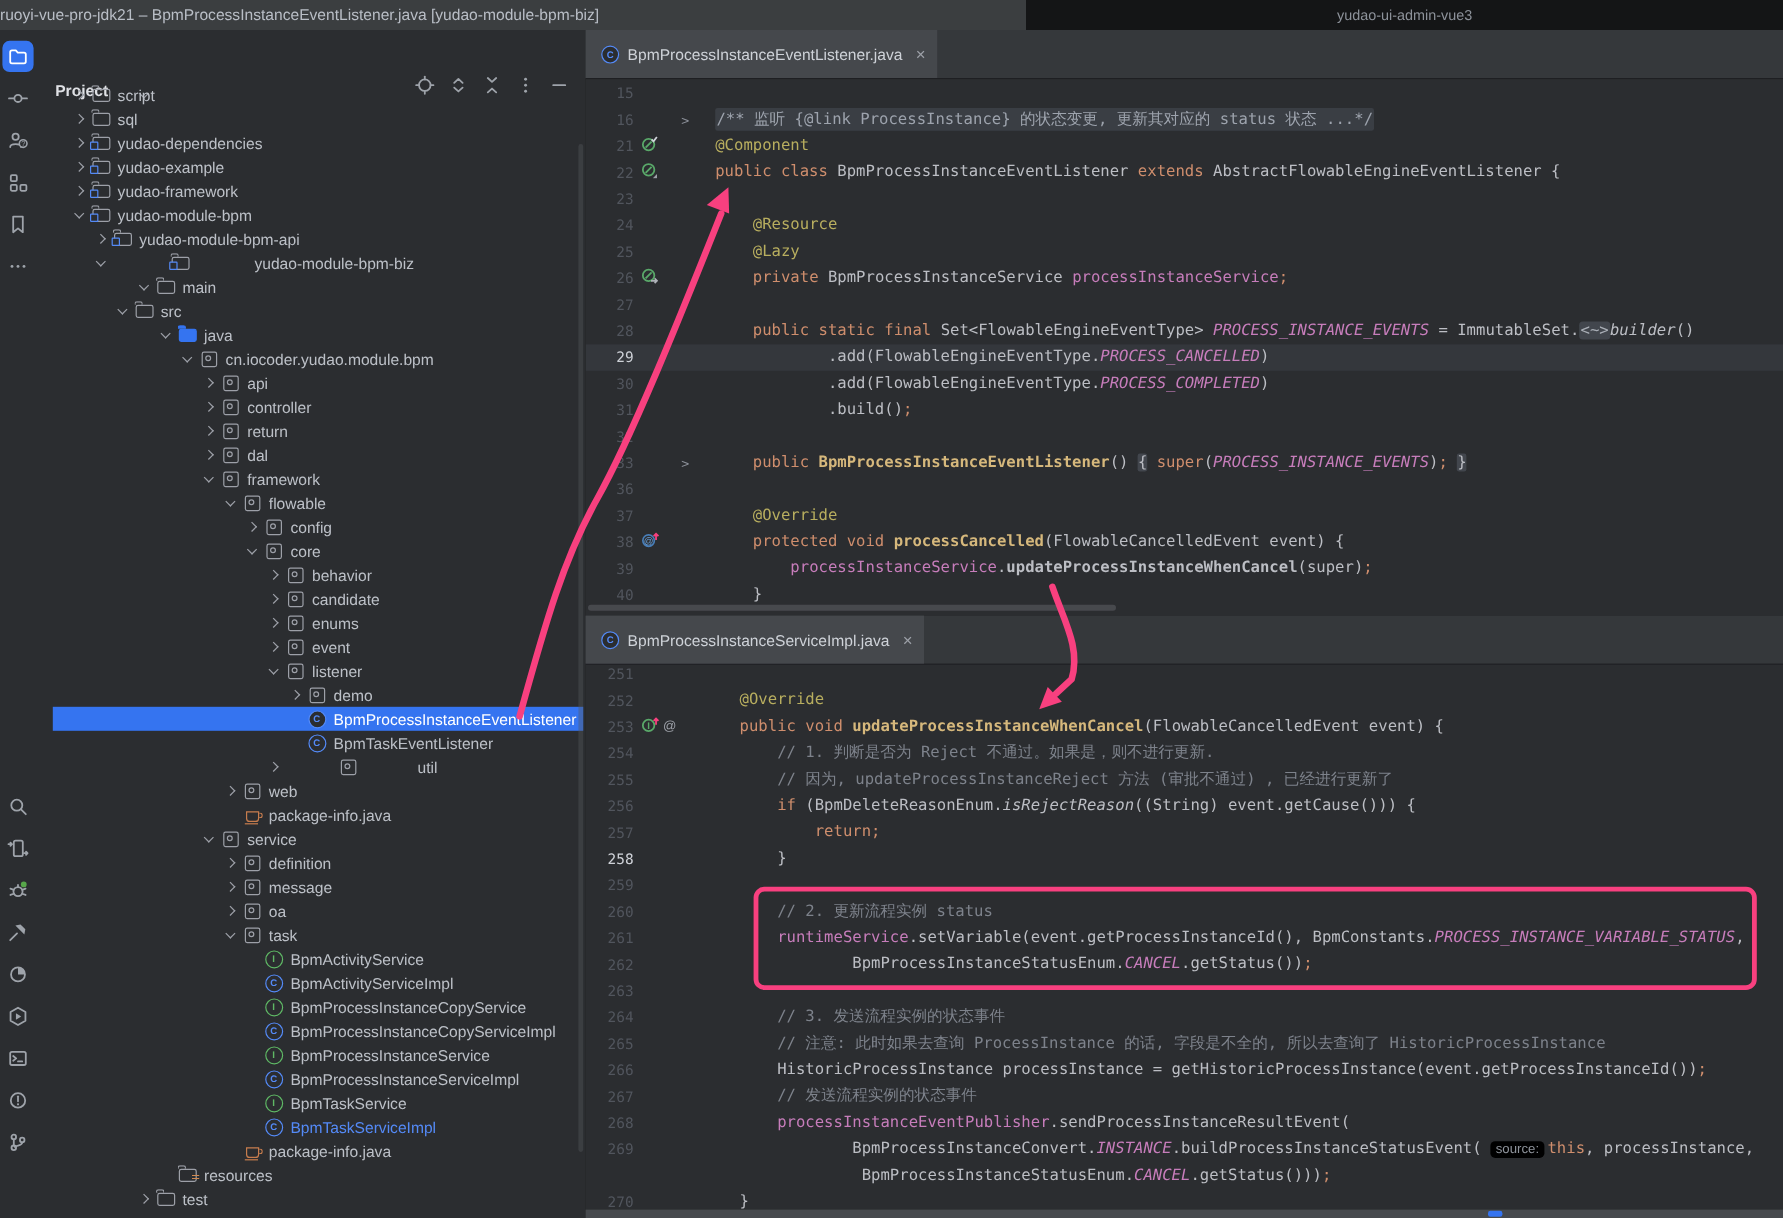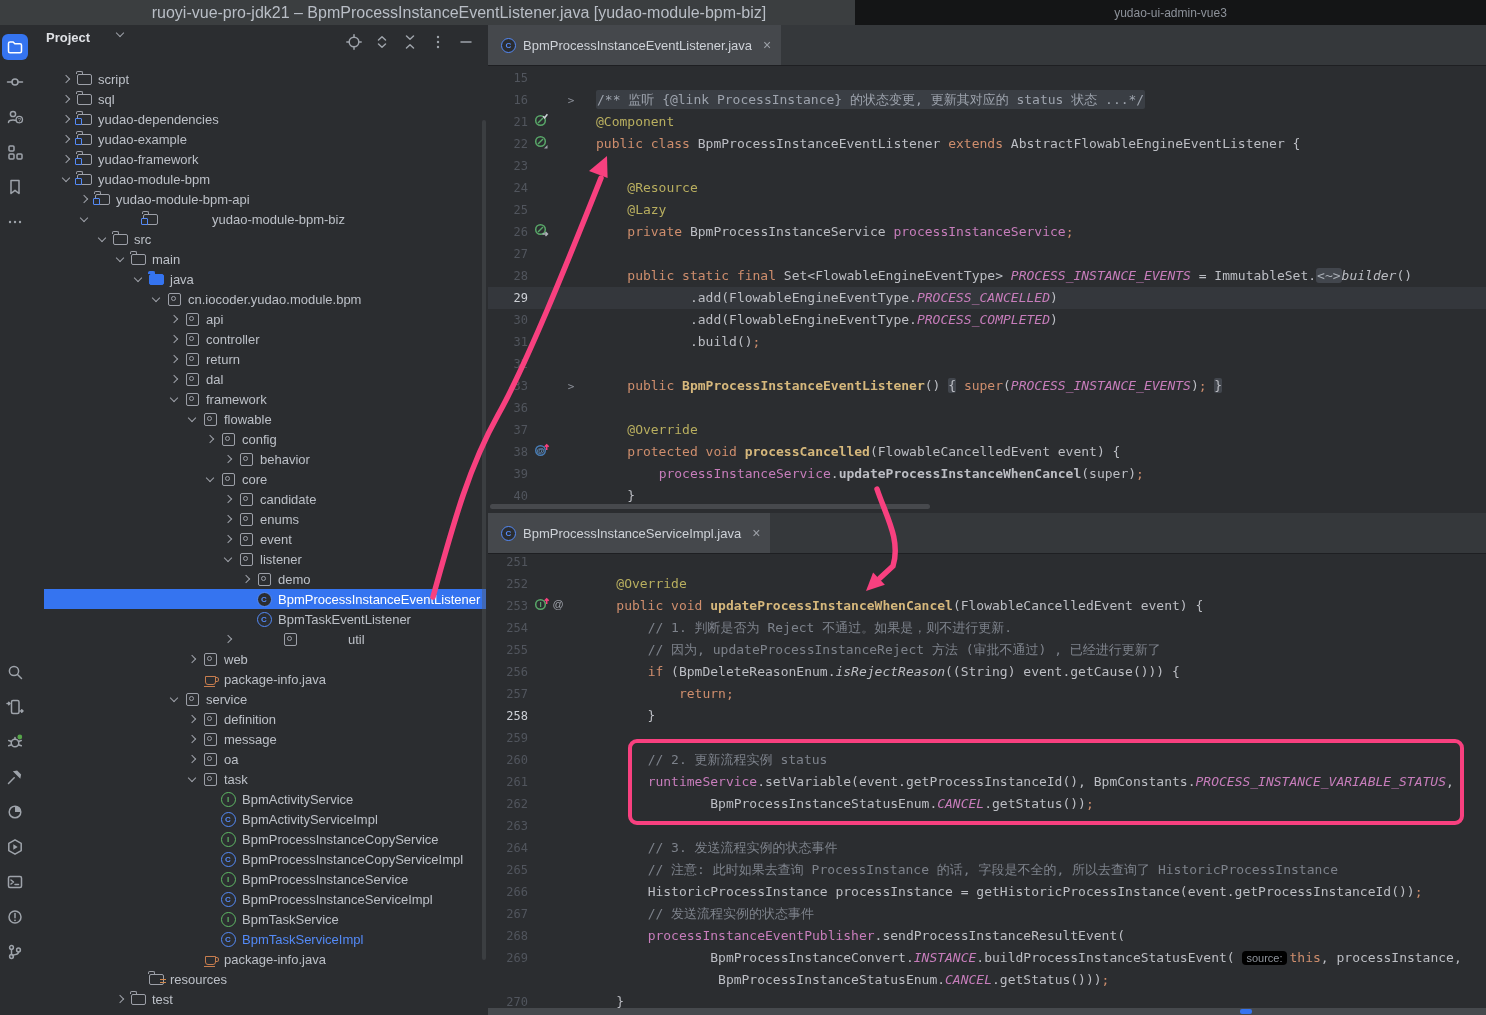--- a/index.html
+++ b/index.html
@@ -1,33 +1,33 @@
 <!DOCTYPE html>
 <html><head>
 <meta charset="utf-8">
 <style>
   html,body{margin:0;padding:0;background:#1e1f22;}
   body{width:1486px;height:1015px;position:relative;overflow:hidden;
        font-family:"Liberation Sans",sans-serif;-webkit-font-smoothing:antialiased;}
   
   .titlebar{position:absolute;top:0;left:0;width:918px;height:25px;background:#3b3e40;
-            color:#b9bec6;font-size:16px;display:flex;align-items:center;justify-content:center;}
+            color:#b9bec6;font-size:13px;display:flex;align-items:center;}
   .titlebar2{position:absolute;top:0;left:855px;width:631px;height:25px;background:#141516;
              color:#8d929a;font-size:12px;display:flex;align-items:center;justify-content:center;}
   
   .stripe{position:absolute;top:25px;left:0;width:30px;bottom:0;background:#2b2d30;
           border-right:1px solid #1e1f22;display:flex;flex-direction:column;align-items:center;}
   .abtn{width:26px;height:26px;display:flex;align-items:center;justify-content:center;border-radius:6px;flex:none;}
   .abtn.active{background:#3574f0;}
   .stripe .grp-top{display:flex;flex-direction:column;gap:9px;margin-top:9px;align-items:center;}
   .stripe .grp-bottom{display:flex;flex-direction:column;gap:9px;margin-top:auto;margin-bottom:50px;align-items:center;}
   
   .project{position:absolute;left:30px;top:25px;width:458px;bottom:0;background:#2b2d30;
            border-right:1px solid #1e1f22;overflow:hidden;}
-  .phead{height:42px;display:flex;align-items:flex-start;padding:5px 10px 0 16px;color:#dfe1e5;
+  .phead{height:42px;display:flex;align-items:flex-end;padding:16px 10px 0 16px;color:#dfe1e5;
          font-size:13px;font-weight:bold;gap:20px;}
   .phead .hicons{margin-left:auto;display:flex;gap:4px;align-items:center;}
   .hbtn{width:24px;height:24px;display:flex;align-items:center;justify-content:center;border-radius:4px;}
   .pchev{width:8px;height:8px;margin-left:7px;display:inline-block;}
   .pchev i{display:block;width:5px;height:5px;border-right:1.6px solid #9da0a8;border-bottom:1.6px solid #9da0a8;
            transform:rotate(45deg);margin-top:0px;}
   .ptree{position:absolute;top:44px;left:0;right:0;bottom:0;font-size:13px;color:#bcc0c7;}
   .trow{height:20px;display:flex;align-items:center;white-space:nowrap;overflow:hidden;}
   .trow.sel{background:#3574f0;color:#fff;margin-left:14px;margin-right:2px;}
   .trow.blue{color:#548af7;}
@@ -326,38 +326,38 @@
       <div class="trow" style="padding-left: 46px; gap: 48px;">
         <span class="tch">
           <i class="o"></i>
         </span>
         <span class="ti">
           <span class="gfold"></span>
           <span class="msq"></span>
         </span>
         <span>yudao-module-bpm-biz</span>
       </div>
+      <div class="trow" style="padding-left: 82px;">
+        <span class="tch">
+          <i class="o"></i>
+        </span>
+        <span class="ti">
+          <span class="gfold"></span>
+        </span>
+        <span>main</span>
+      </div>
       <div class="trow" style="padding-left: 64px;">
         <span class="tch">
           <i class="o"></i>
         </span>
         <span class="ti">
           <span class="gfold"></span>
         </span>
         <span>src</span>
       </div>
-      <div class="trow" style="padding-left: 82px;">
-        <span class="tch">
-          <i class="o"></i>
-        </span>
-        <span class="ti">
-          <span class="gfold"></span>
-        </span>
-        <span>main</span>
-      </div>
       <div class="trow" style="padding-left: 100px;">
         <span class="tch">
           <i class="o"></i>
         </span>
         <span class="ti">
           <span class="gfold src"></span>
         </span>
         <span>java</span>
       </div>
       <div class="trow" style="padding-left: 118px;">
@@ -425,37 +425,37 @@
       </div>
       <div class="trow" style="padding-left: 172px;">
         <span class="tch">
           <i class="c"></i>
         </span>
         <span class="ti">
           <span class="gpkg"></span>
         </span>
         <span>config</span>
       </div>
+      <div class="trow" style="padding-left: 172px;">
+        <span class="tch">
+          <i class="o"></i>
+        </span>
+        <span class="ti">
+          <span class="gpkg"></span>
+        </span>
+        <span>core</span>
+      </div>
       <div class="trow" style="padding-left: 190px;">
         <span class="tch">
           <i class="c"></i>
         </span>
         <span class="ti">
           <span class="gpkg"></span>
         </span>
         <span>behavior</span>
-      </div>
-      <div class="trow" style="padding-left: 172px;">
-        <span class="tch">
-          <i class="o"></i>
-        </span>
-        <span class="ti">
-          <span class="gpkg"></span>
-        </span>
-        <span>core</span>
       </div>
       <div class="trow" style="padding-left: 190px;">
         <span class="tch">
           <i class="c"></i>
         </span>
         <span class="ti">
           <span class="gpkg"></span>
         </span>
         <span>candidate</span>
       </div>

